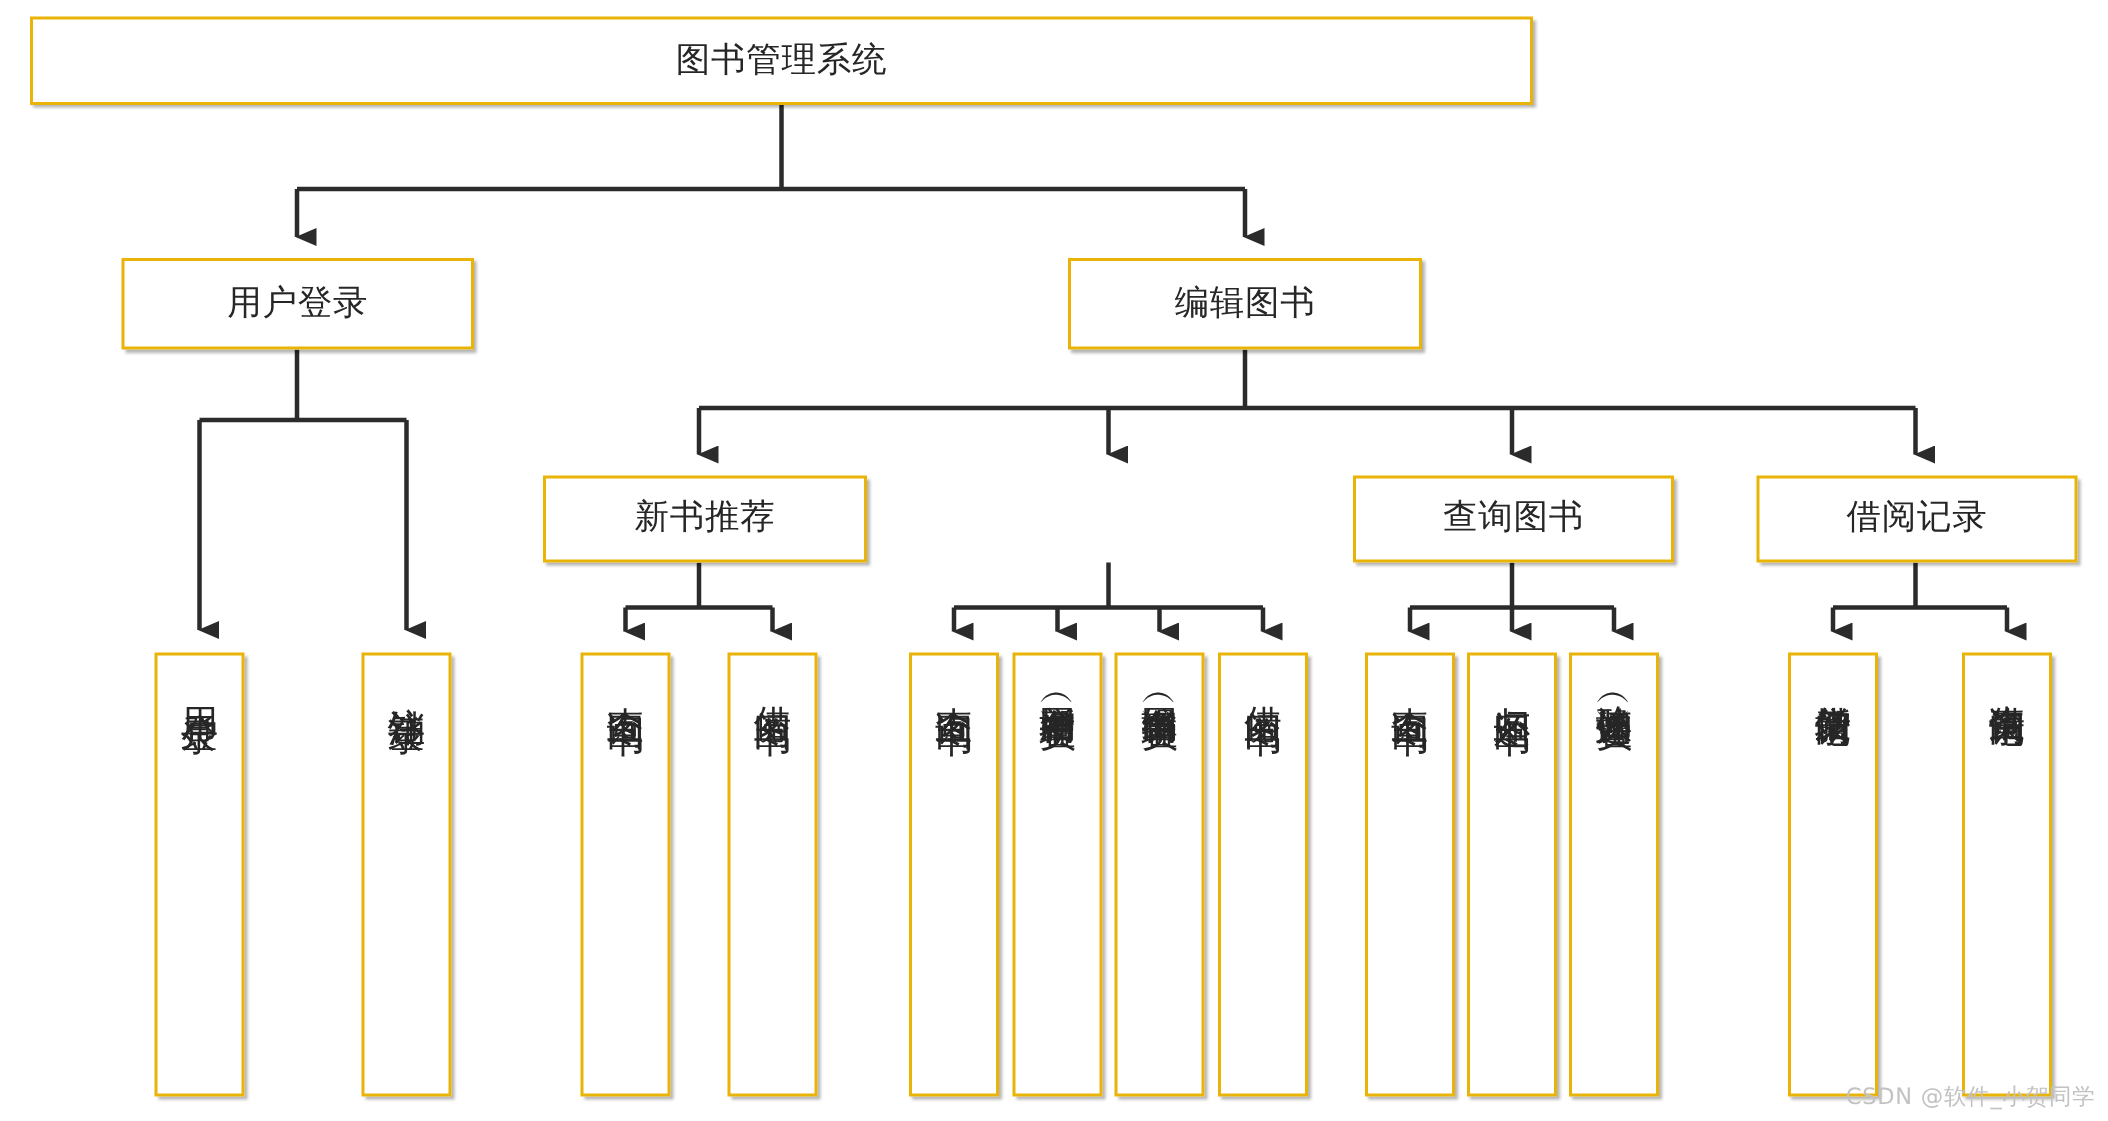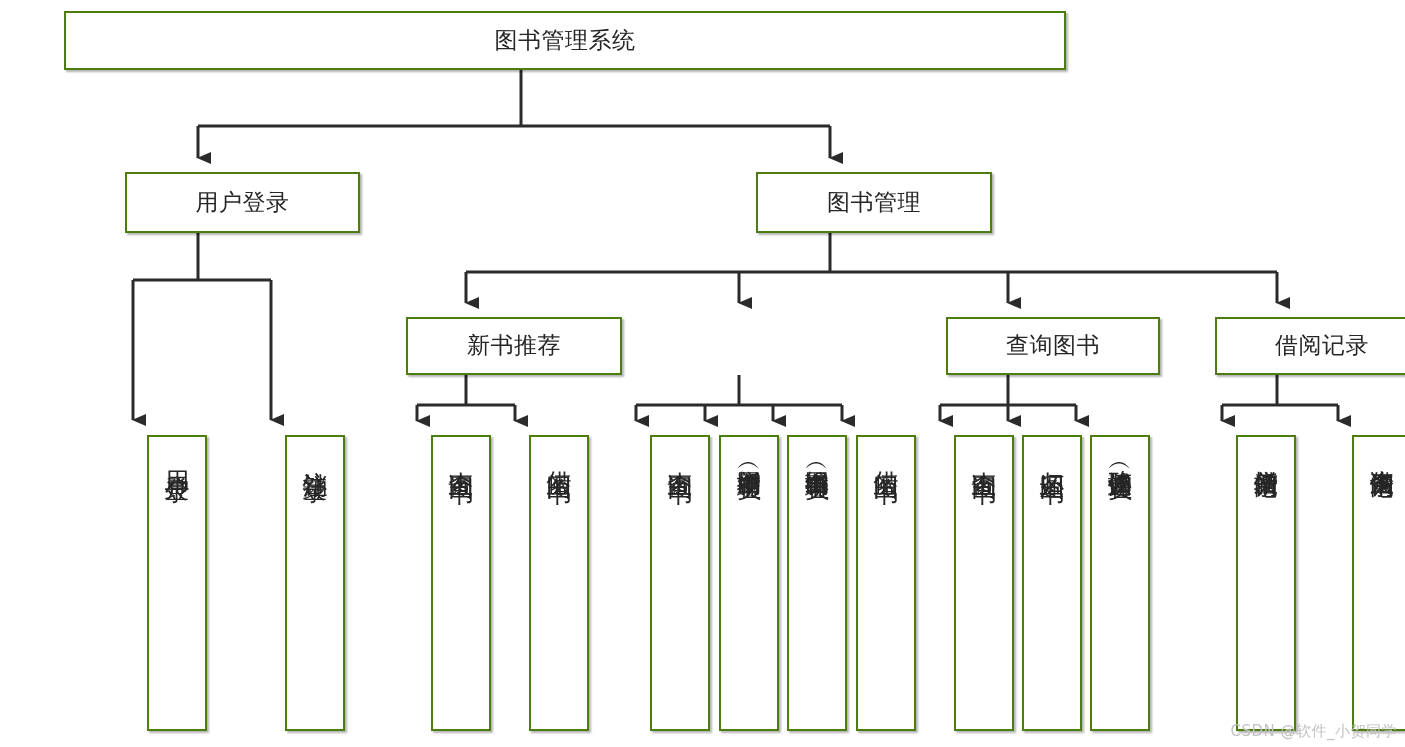--- a/index.html
+++ b/index.html
@@ -22,27 +22,26 @@
     left: 0;
     top: 0;
     width: 1405px;
     height: 747px;
     pointer-events: none;
   }
   .node {
     position: absolute;
     box-sizing: border-box;
     background: #ffffff;
-    border: 2px solid #4d7c0f;
+    border: 2px solid #eab308;
     box-shadow: 2px 2px 2px rgba(0,0,0,0.30);
     display: flex;
     align-items: center;
     justify-content: center;
     color: #262626;
-    margin-left: 44px;
   }
   .node-label {
     display: block;
     text-align: center;
     line-height: 1.18;
     white-space: nowrap;
   }
   
   .node.horiz .node-label {
     font-size: 23px;
@@ -136,21 +135,21 @@
   </svg>
 
   <div class="node root horiz" style="left:20px; top:11px; width:1002px; height:59px;">
     <span class="node-label">图书管理系统</span>
   </div>
 
   <div class="node horiz" style="left:81px; top:172px; width:235px; height:61px;">
     <span class="node-label">用户登录</span>
   </div>
   <div class="node horiz" style="left:712px; top:172px; width:236px; height:61px;">
-    <span class="node-label">图书管理</span>
+    <span class="node-label">编辑图书</span>
   </div>
 
   <div class="node horiz" style="left:362px; top:317px; width:216px; height:58px;">
     <span class="node-label">新书推荐</span>
   </div>
   <div class="node horiz" style="left:902px; top:317px; width:214px; height:58px;">
     <span class="node-label">查询图书</span>
   </div>
   <div class="node horiz" style="left:1171px; top:317px; width:214px; height:58px;">
     <span class="node-label">借阅记录</span>

